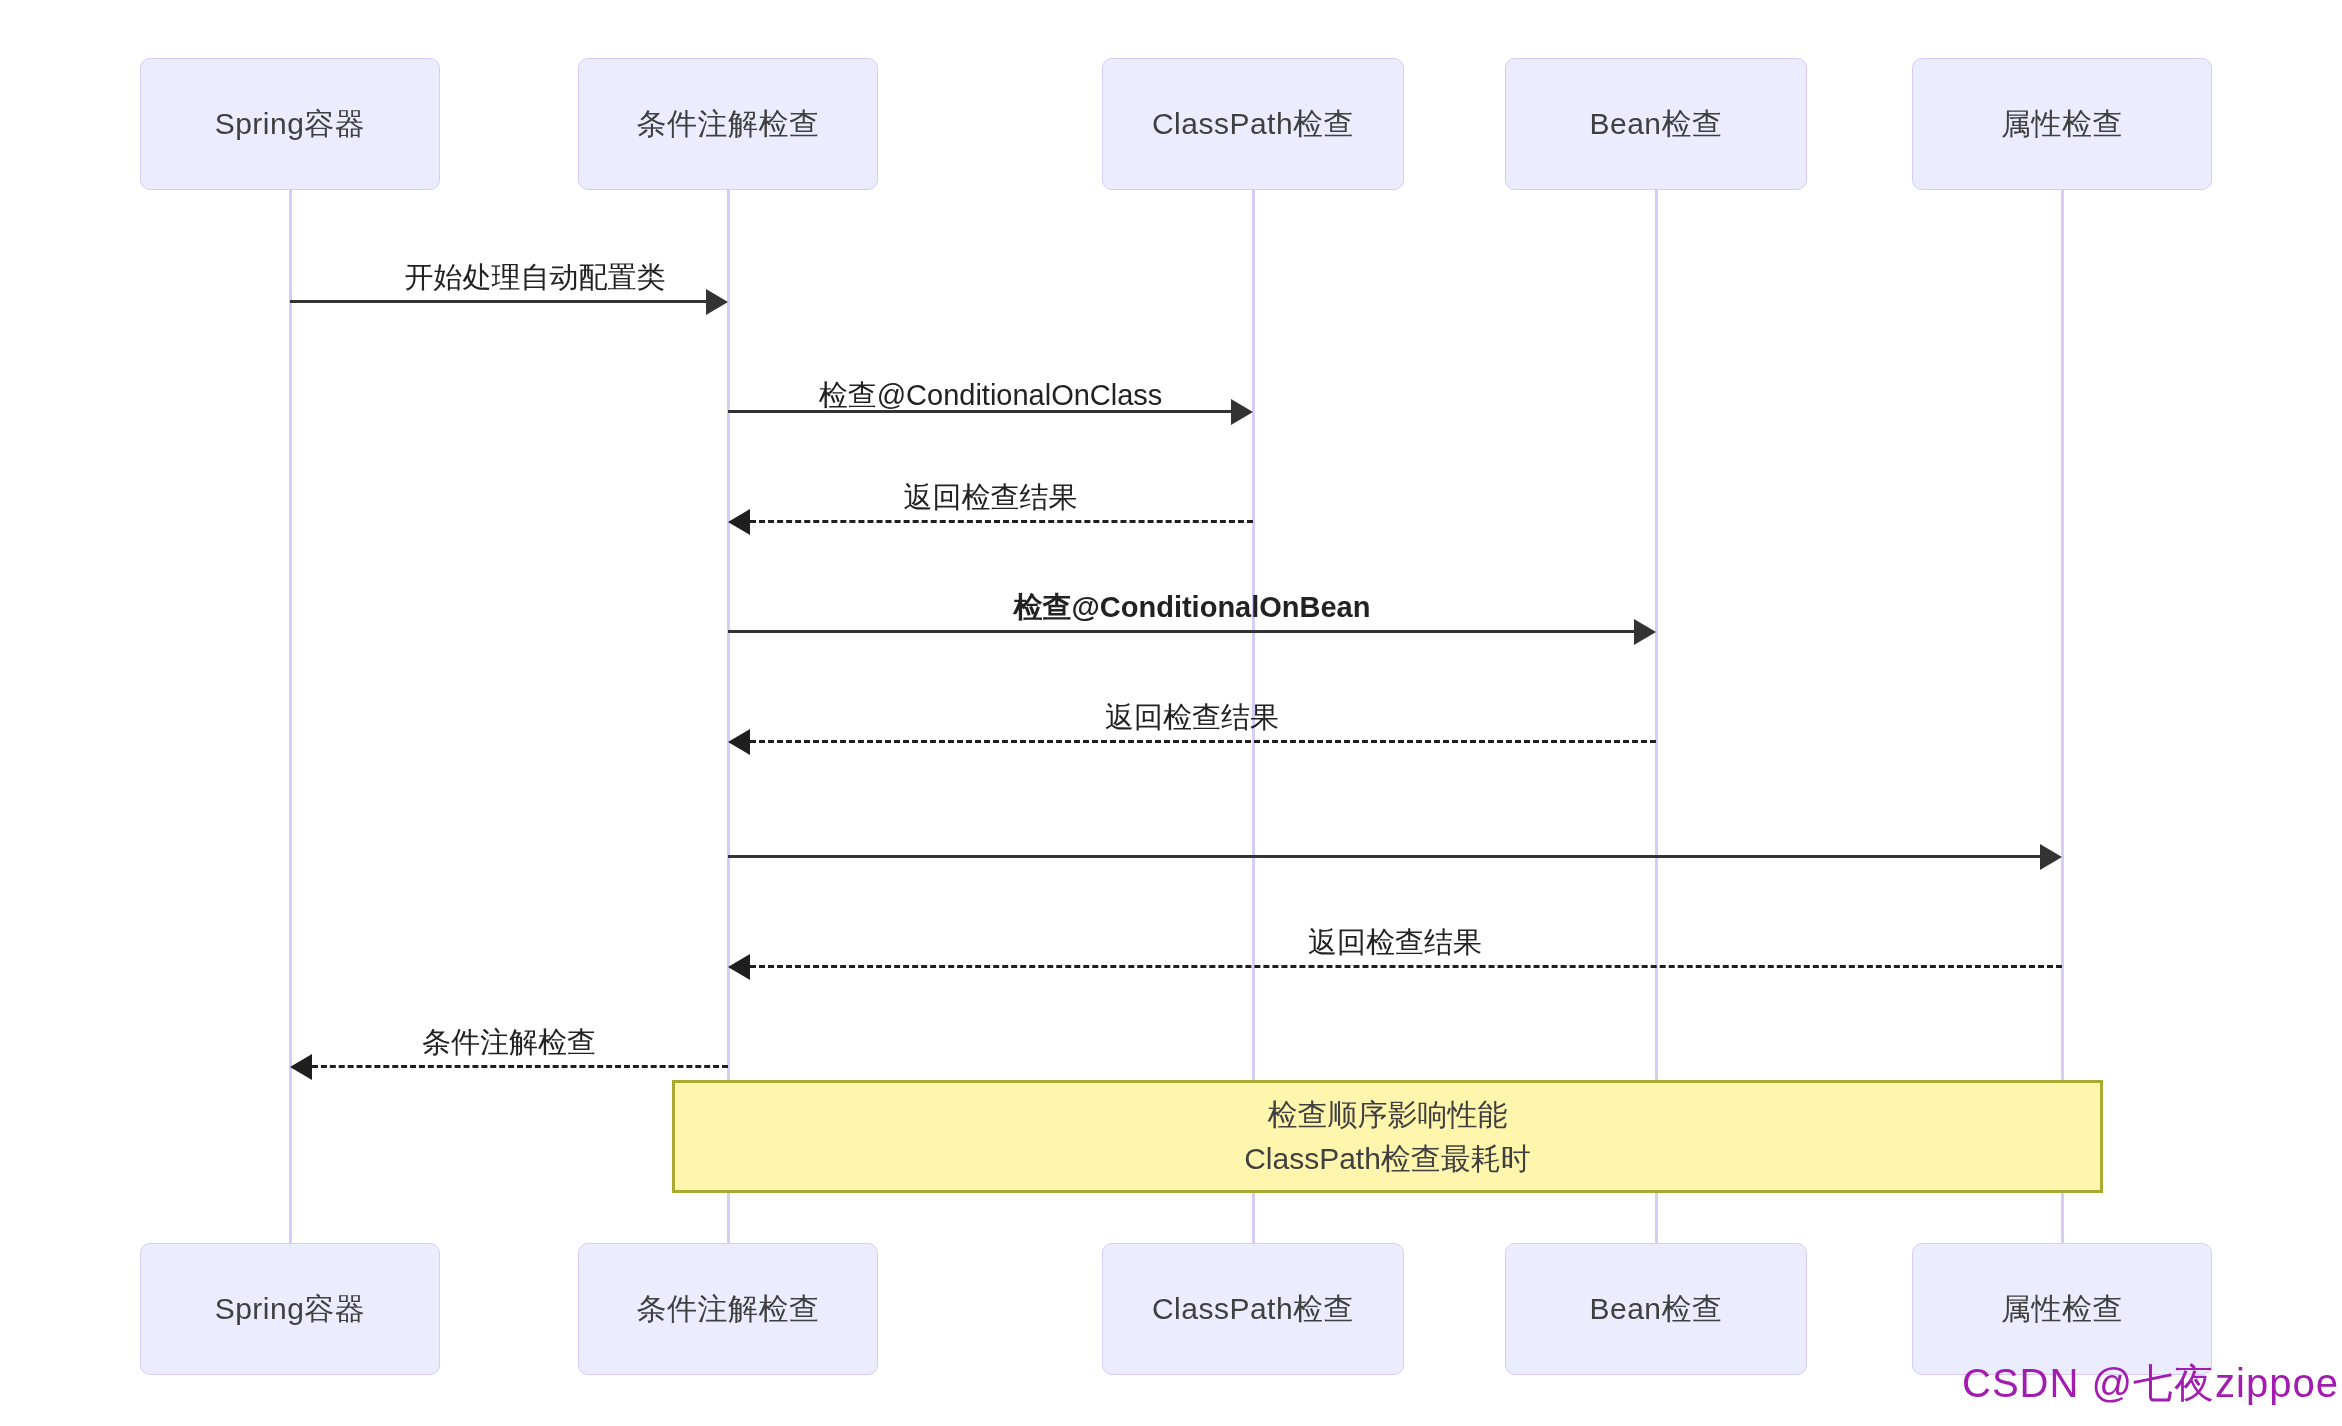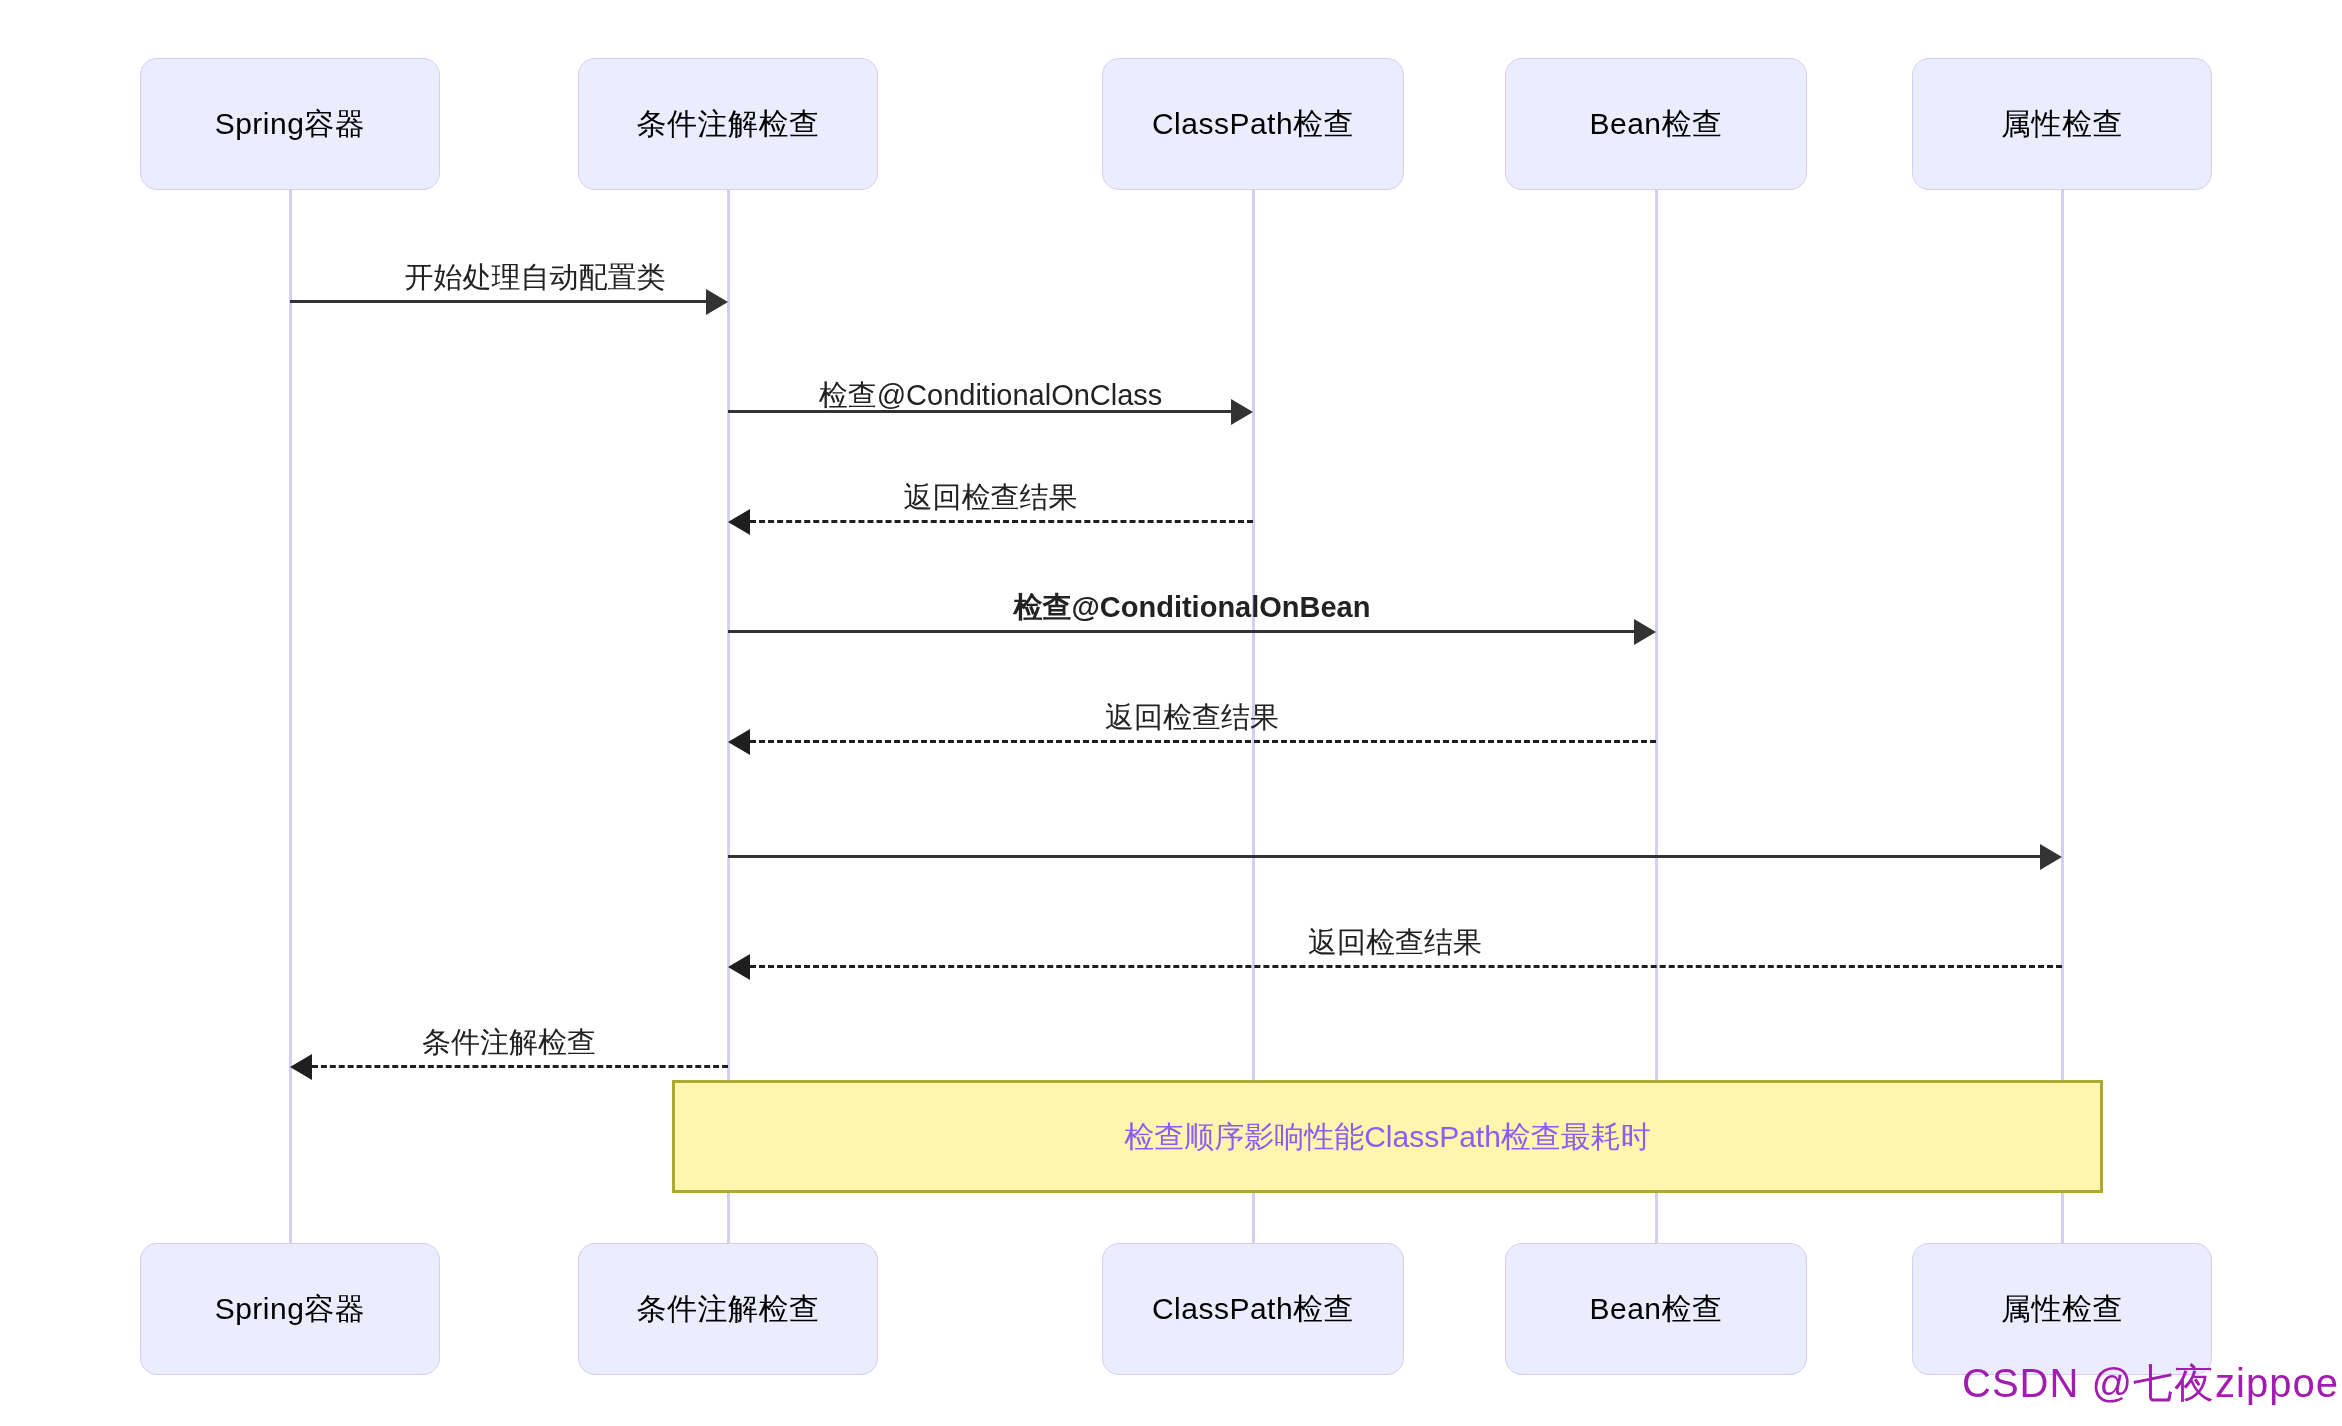--- a/index.html
+++ b/index.html
@@ -10,24 +10,24 @@
     overflow:hidden;
     position:relative;
   }
   #diagram{position:absolute;left:0;top:0;width:2342px;height:1426px;}
 
   
   .actor-box{
     position:absolute;
     background:#ECECFF;
     border:1.5px solid #D6CCF5;
-    border-radius:17px;
+    border-radius:10px;
     box-sizing:border-box;
     display:flex;align-items:center;justify-content:center;
-    color:#000000;
+    color:#404040;
     font-size:30px;
     letter-spacing:0.5px;
     white-space:nowrap;
   }
 
   
   .lifeline{
     position:absolute;
     width:3px;
     background:#D6CCF5;
@@ -64,24 +64,24 @@
     border-bottom:13px solid transparent;
     border-right:22px solid #1f1f1f;
   }
 
   
   .note-box{
     position:absolute;
     background:#FFF5AD;
     border:3px solid #AAAA33;
     box-sizing:border-box;
-    display:flex;flex-direction:row;
+    display:flex;flex-direction:column;
     align-items:center;justify-content:center;
     font-size:30px;
-    color:#8b5cf6;
+    color:#404040;
     line-height:1.45;
     z-index:5;
   }
   .note-line{white-space:nowrap;}
 
   
   .watermark{
     position:absolute;
     font-size:40px;
     color:#a21caf;

